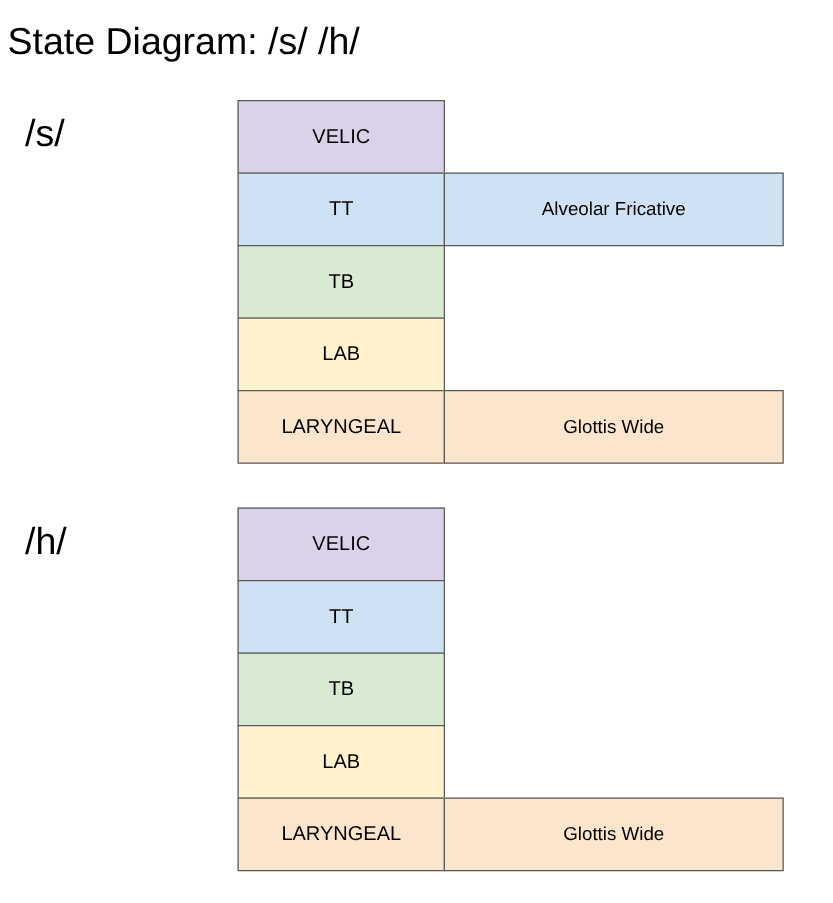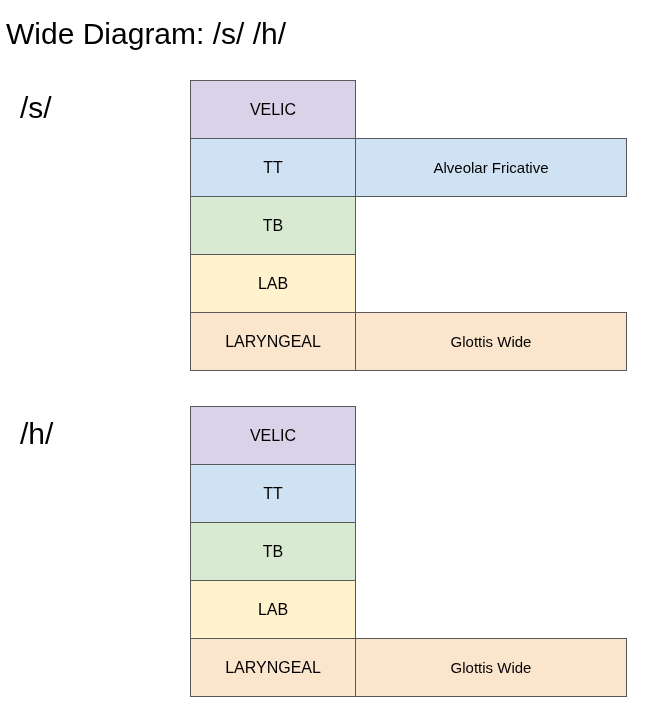--- a/index.html
+++ b/index.html
@@ -5,21 +5,21 @@
   html, body { margin:0; padding:0; background:#ffffff; }
   body { width:666px; height:722px; position:relative; overflow:hidden; font-family:"Liberation Sans", sans-serif; color:#000; }
   .title { position:absolute; left:6px; top:14px; font-size:30px; line-height:40px; white-space:nowrap; }
   .seg-label { position:absolute; left:20px; font-size:30px; line-height:40px; }
   .tier { position:absolute; left:190px; width:164px; height:57px; border:1px solid #595959; display:flex; align-items:center; justify-content:center; font-weight:normal; font-size:16px; box-sizing:content-box; }
   .gesture { position:absolute; left:355px; width:270px; height:57px; border:1px solid #595959; display:flex; align-items:center; justify-content:center; font-size:15px; }
 </style>
 </head>
 <body>
 
-<div class="title">Wide Diagram: /s/ /h/</div>
+<div class="title">State Diagram: /s/ /h/</div>
 
 <div id="diagram">
     <div class="seg-label" style="top: 88px;">/s/</div>
     <div class="tier" style="top: 80px; background: rgb(217, 210, 233);">VELIC</div>
     <div class="tier" style="top: 138px; background: rgb(207, 226, 243);">TT</div>
     <div class="gesture" style="top: 138px; background: rgb(207, 226, 243);">Alveolar Fricative</div>
     <div class="tier" style="top: 196px; background: rgb(217, 234, 211);">TB</div>
     <div class="tier" style="top: 254px; background: rgb(255, 242, 204);">LAB</div>
     <div class="tier" style="top: 312px; background: rgb(252, 229, 205);">LARYNGEAL</div>
     <div class="gesture" style="top: 312px; background: rgb(252, 229, 205);">Glottis Wide</div>

